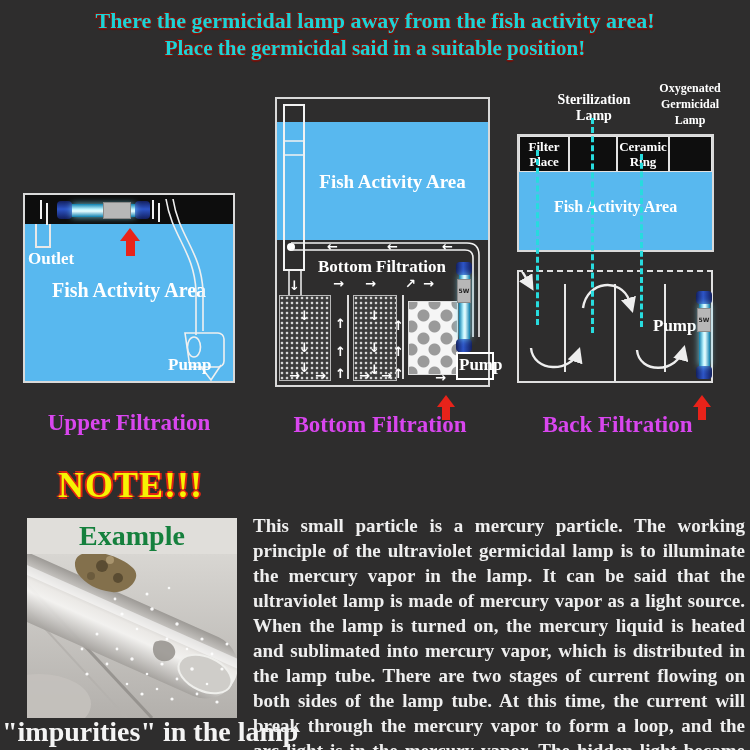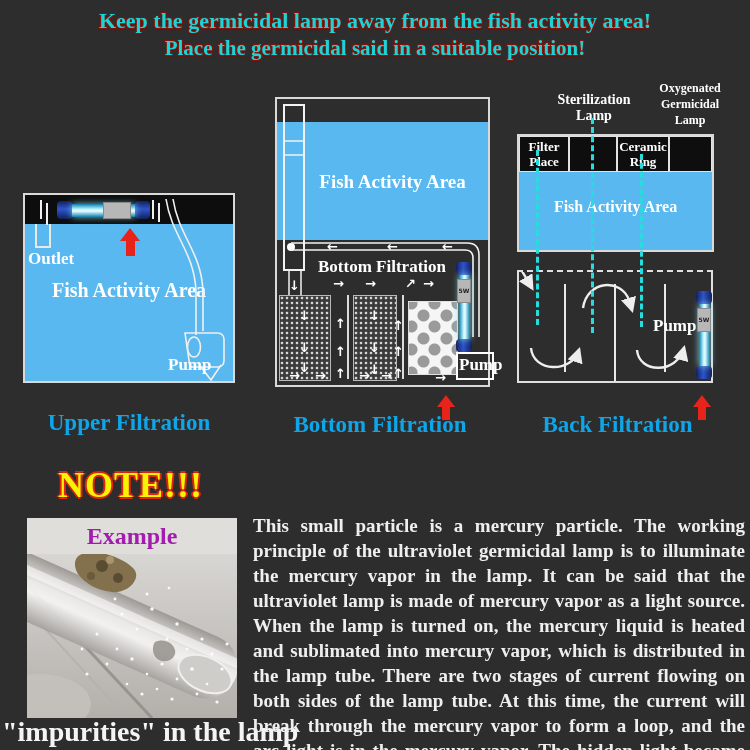--- a/index.html
+++ b/index.html
@@ -1,20 +1,20 @@
 <!DOCTYPE html>
 <html><head>
 <meta charset="utf-8">
 <style>
   html,body{margin:0;padding:0;background:#2e2d2d;}
   #canvas{position:relative;width:750px;height:750px;background:#2e2d2d;overflow:hidden;
           font-family:"Liberation Serif",serif;}
   .abs{position:absolute;}
   .ser{font-family:"Liberation Serif",serif;font-weight:bold;}
-  .white{color:#0ea5e9;}
+  .white{color:#d946ef;}
   .ctr{text-align:center;}
   .cyan-title{color:#1cd3d6;font-weight:bold;
     text-shadow:-1px -1px 0 #7c150e,1px -1px 0 #7c150e,-1px 1px 0 #7c150e,1px 1px 0 #7c150e,0 2px 1px #6b1009;}
   .note{color:#f6f303;font-weight:bold;letter-spacing:1px;
     text-shadow:-2px 0 0 #df2413,2px 0 0 #df2413,0 -2px 0 #df2413,0 2px 0 #df2413;}
   .tank{border:2px solid #d9d9d9;background:#2e2d2d;box-sizing:border-box;}
   .blue{background:#58b8ef;}
   .darkstrip{background:#0d0d0d;}
   .fa{position:absolute;color:#ffffff;font-family:"DejaVu Sans",sans-serif;font-weight:bold;
       font-size:13px;line-height:1;}
@@ -51,21 +51,21 @@
   .cell{box-sizing:border-box;border:1px solid #e2e2e2;background:#0e0e0e;color:#fff;
     font-size:13px;line-height:15px;font-weight:bold;text-align:center;
     display:flex;flex-direction:column;justify-content:center;}
   svg{display:block;}
 </style>
 </head>
 <body>
 
 <div id="canvas">
 
-  <div class="abs cyan-title ser ctr" style="left:0;top:8px;width:750px;font-size:22px;">Keep the germicidal lamp away from the fish activity area!</div>
+  <div class="abs cyan-title ser ctr" style="left:0;top:8px;width:750px;font-size:22px;">There the germicidal lamp away from the fish activity area!</div>
   <div class="abs cyan-title ser ctr" style="left:0;top:36px;width:750px;font-size:21px;">Place the germicidal said in a suitable position!</div>
 
   <div class="abs tank" style="left:23px;top:193px;width:212px;height:190px;">
     <div class="abs darkstrip" style="left:0;top:0;width:208px;height:29px;"></div>
     <div class="abs blue" style="left:0;top:29px;width:208px;height:157px;"></div>
 
     <div class="abs tick" style="left:15px;top:5px;height:19px;"></div>
     <div class="abs tick" style="left:21px;top:8px;height:22px;"></div>
     <div class="abs tick" style="left:127px;top:5px;height:19px;"></div>
     <div class="abs tick" style="left:133px;top:8px;height:19px;"></div>
@@ -223,22 +223,22 @@
   <div class="abs dashline" style="left:640px;top:154px;height:173px;"></div>
   <div class="abs red-arrow sm" style="left:693px;top:395px;">
     <div class="head"></div>
     <div class="stem"></div>
   </div>
   <div class="abs ser ctr white" style="left:520px;top:412px;width:195px;font-size:23px;">Back Filtration</div>
 
   <div class="abs ser note" style="left:58px;top:464px;font-size:36px;">NOTE!!!</div>
 
   <div class="abs" style="left:27px;top:518px;width:210px;height:200px;background:#c6c4c0;">
-    <div class="abs ser ctr" style="left:0;top:0;width:210px;height:36px;background:#e0deda;color:#a21caf;
-         font-size:24px;line-height:36px;">Example</div>
+    <div class="abs ser ctr" style="left:0;top:0;width:210px;height:36px;background:#e0deda;color:#15803d;
+         font-size:28px;line-height:36px;">Example</div>
     <svg class="abs" style="left:0;top:36px;" width="210" height="164" viewBox="0 0 210 164">
       <defs>
         <linearGradient id="bgG" x1="0" y1="0" x2="0" y2="1">
           <stop offset="0" stop-color="#d8d6d2"></stop>
             <stop offset="1" stop-color="#b3b0ac"></stop>
         </linearGradient>
         <linearGradient id="glG" x1="0" y1="0" x2="0" y2="1">
           <stop offset="0" stop-color="#9b9894"></stop>
             <stop offset="0.38" stop-color="#eceae7"></stop>
           <stop offset="0.55" stop-color="#f4f3f1"></stop>

